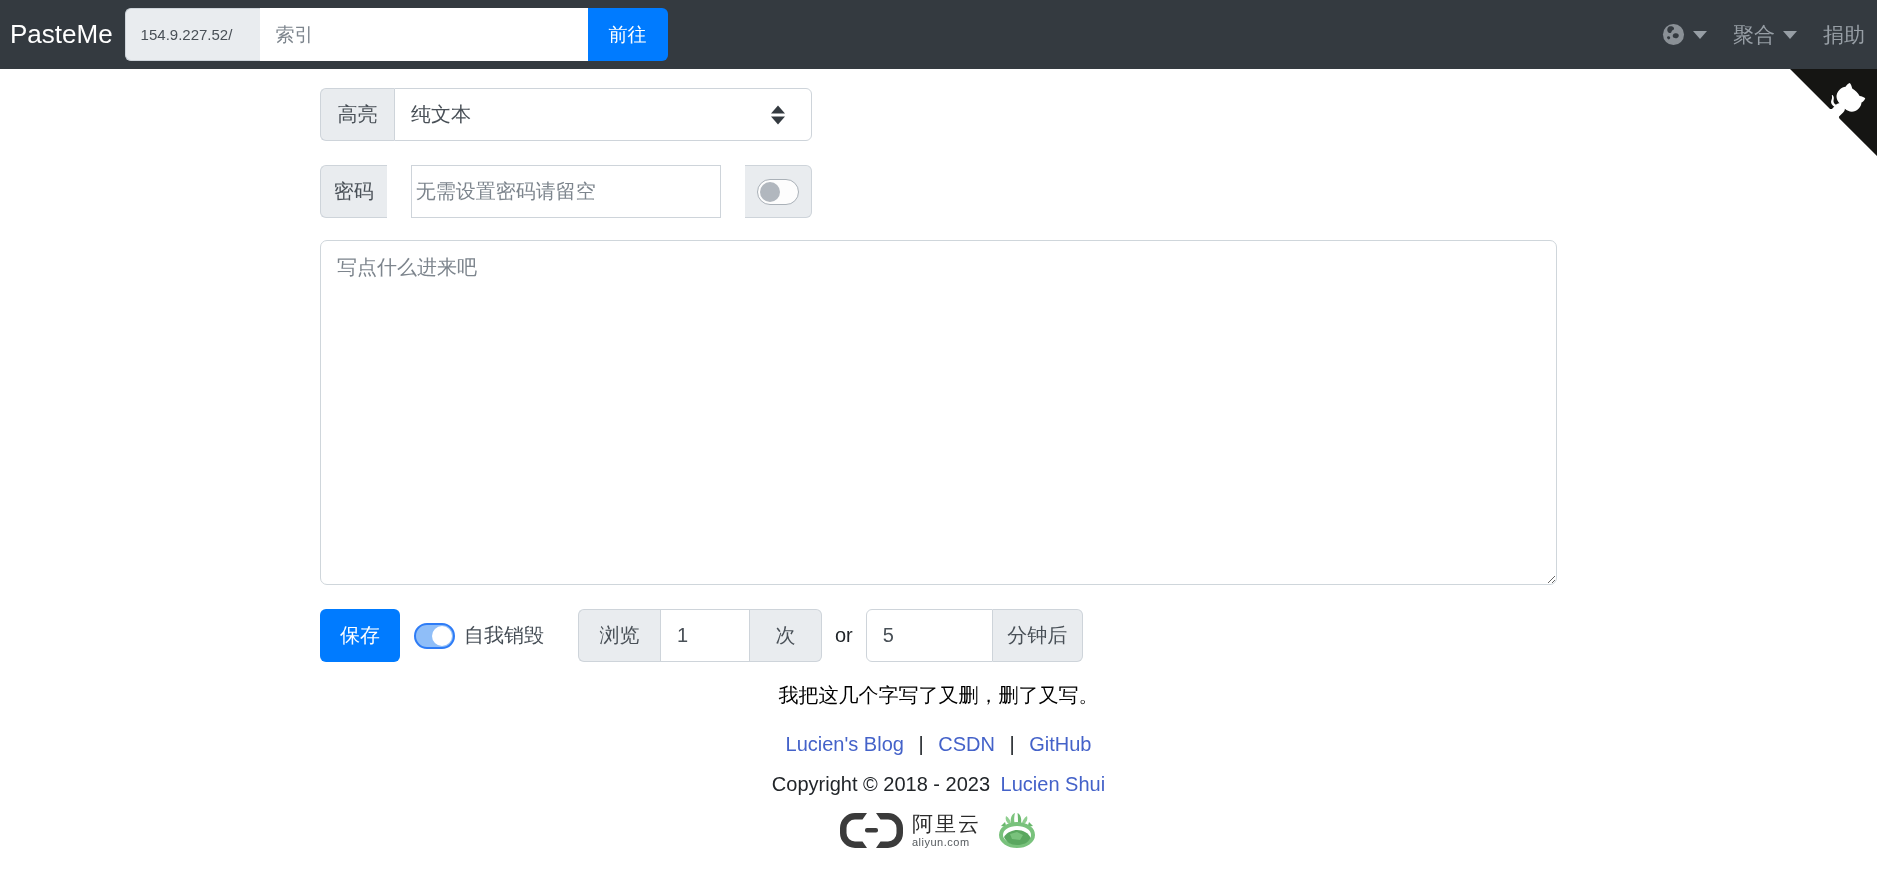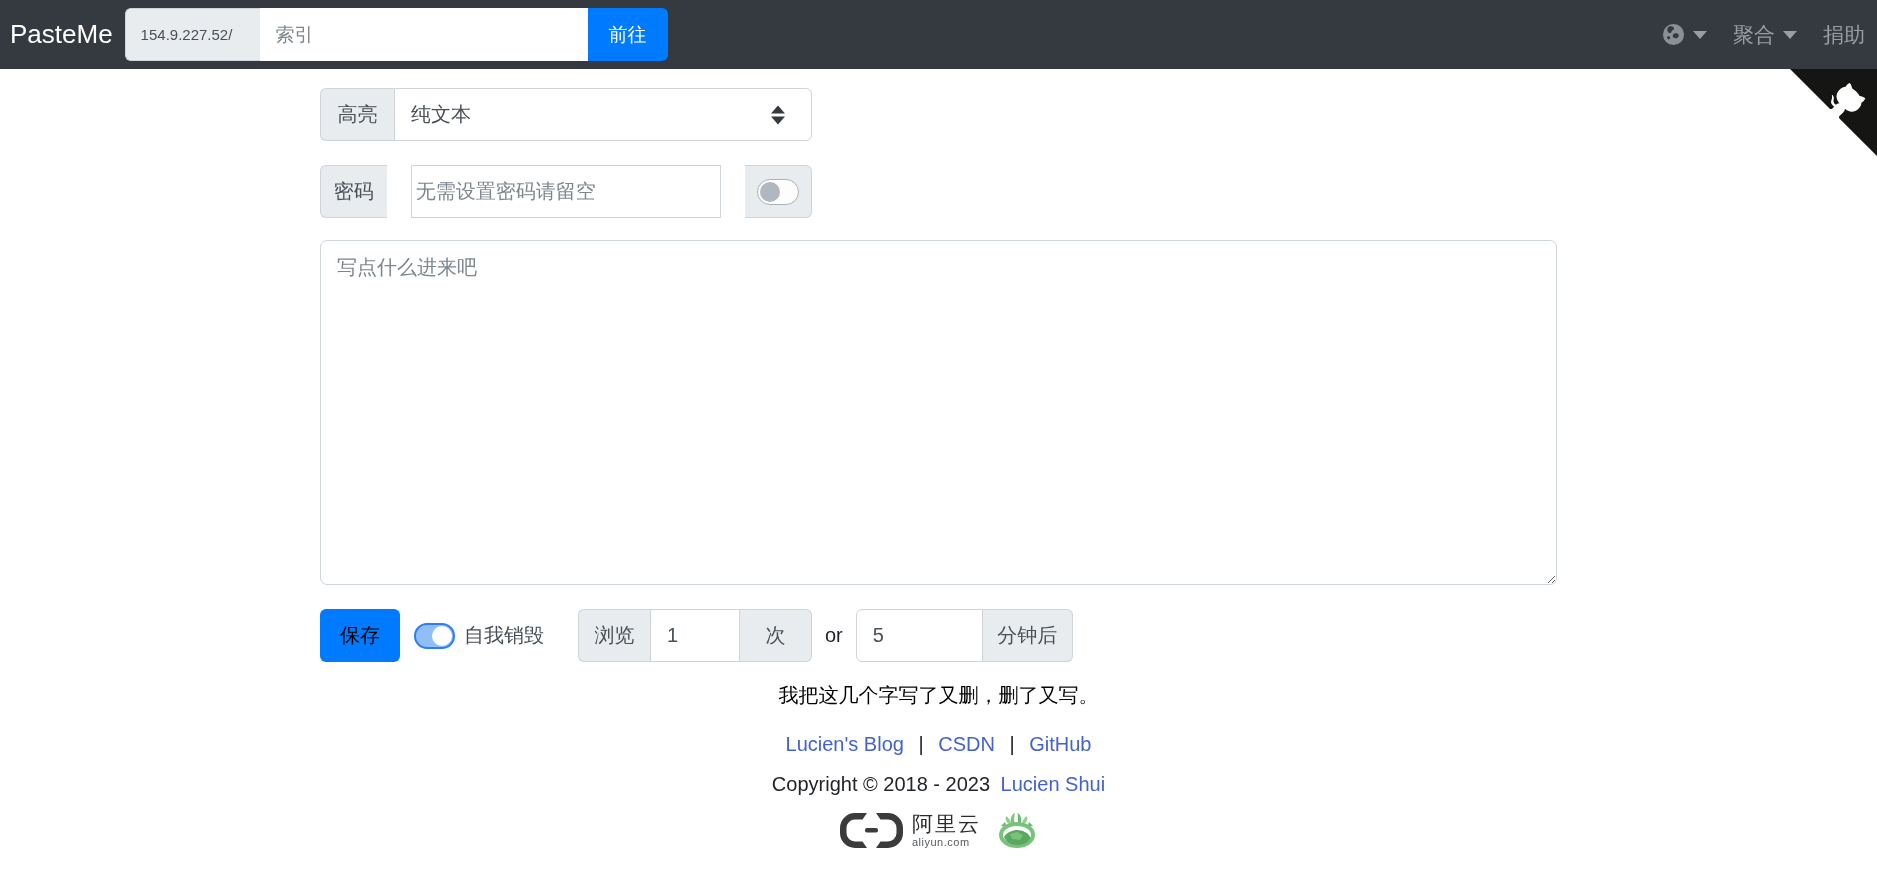--- a/index.html
+++ b/index.html
@@ -185,27 +185,27 @@
     color: #495057;
     outline: none;
   }
   .paste-area::placeholder { color: #7d858d; }
 
   .controls { margin-top: 24px; display: flex; align-items: center; height: 53px; }
   .save-btn {
     width: 80px; height: 53px;
     background: #007bff;
     border: none; border-radius: 6px;
-    color: #000000; font-size: 20px;
+    color: #ffffff; font-size: 20px;
     cursor: pointer;
   }
   .controls .switch-on { margin-left: 14px; }
   .destroy-label { margin-left: 9px; font-size: 20px; color: #454d55; }
   .grp-views { margin-left: 34px; }
-  .grp-views .addon.prepend { width: 72px; }
+  .grp-views .addon.prepend { width: 82px; }
   .num-input {
     border: 1px solid #ced4da;
     font-size: 20px;
     padding: 0 16px;
     color: #495057;
     outline: none;
   }
   .grp-views .num-input { width: 90px; }
   .grp-views .addon.append { width: 72px; }
   .or-label { margin: 0 13px 0 13px; font-size: 20px; color: #212529; }

